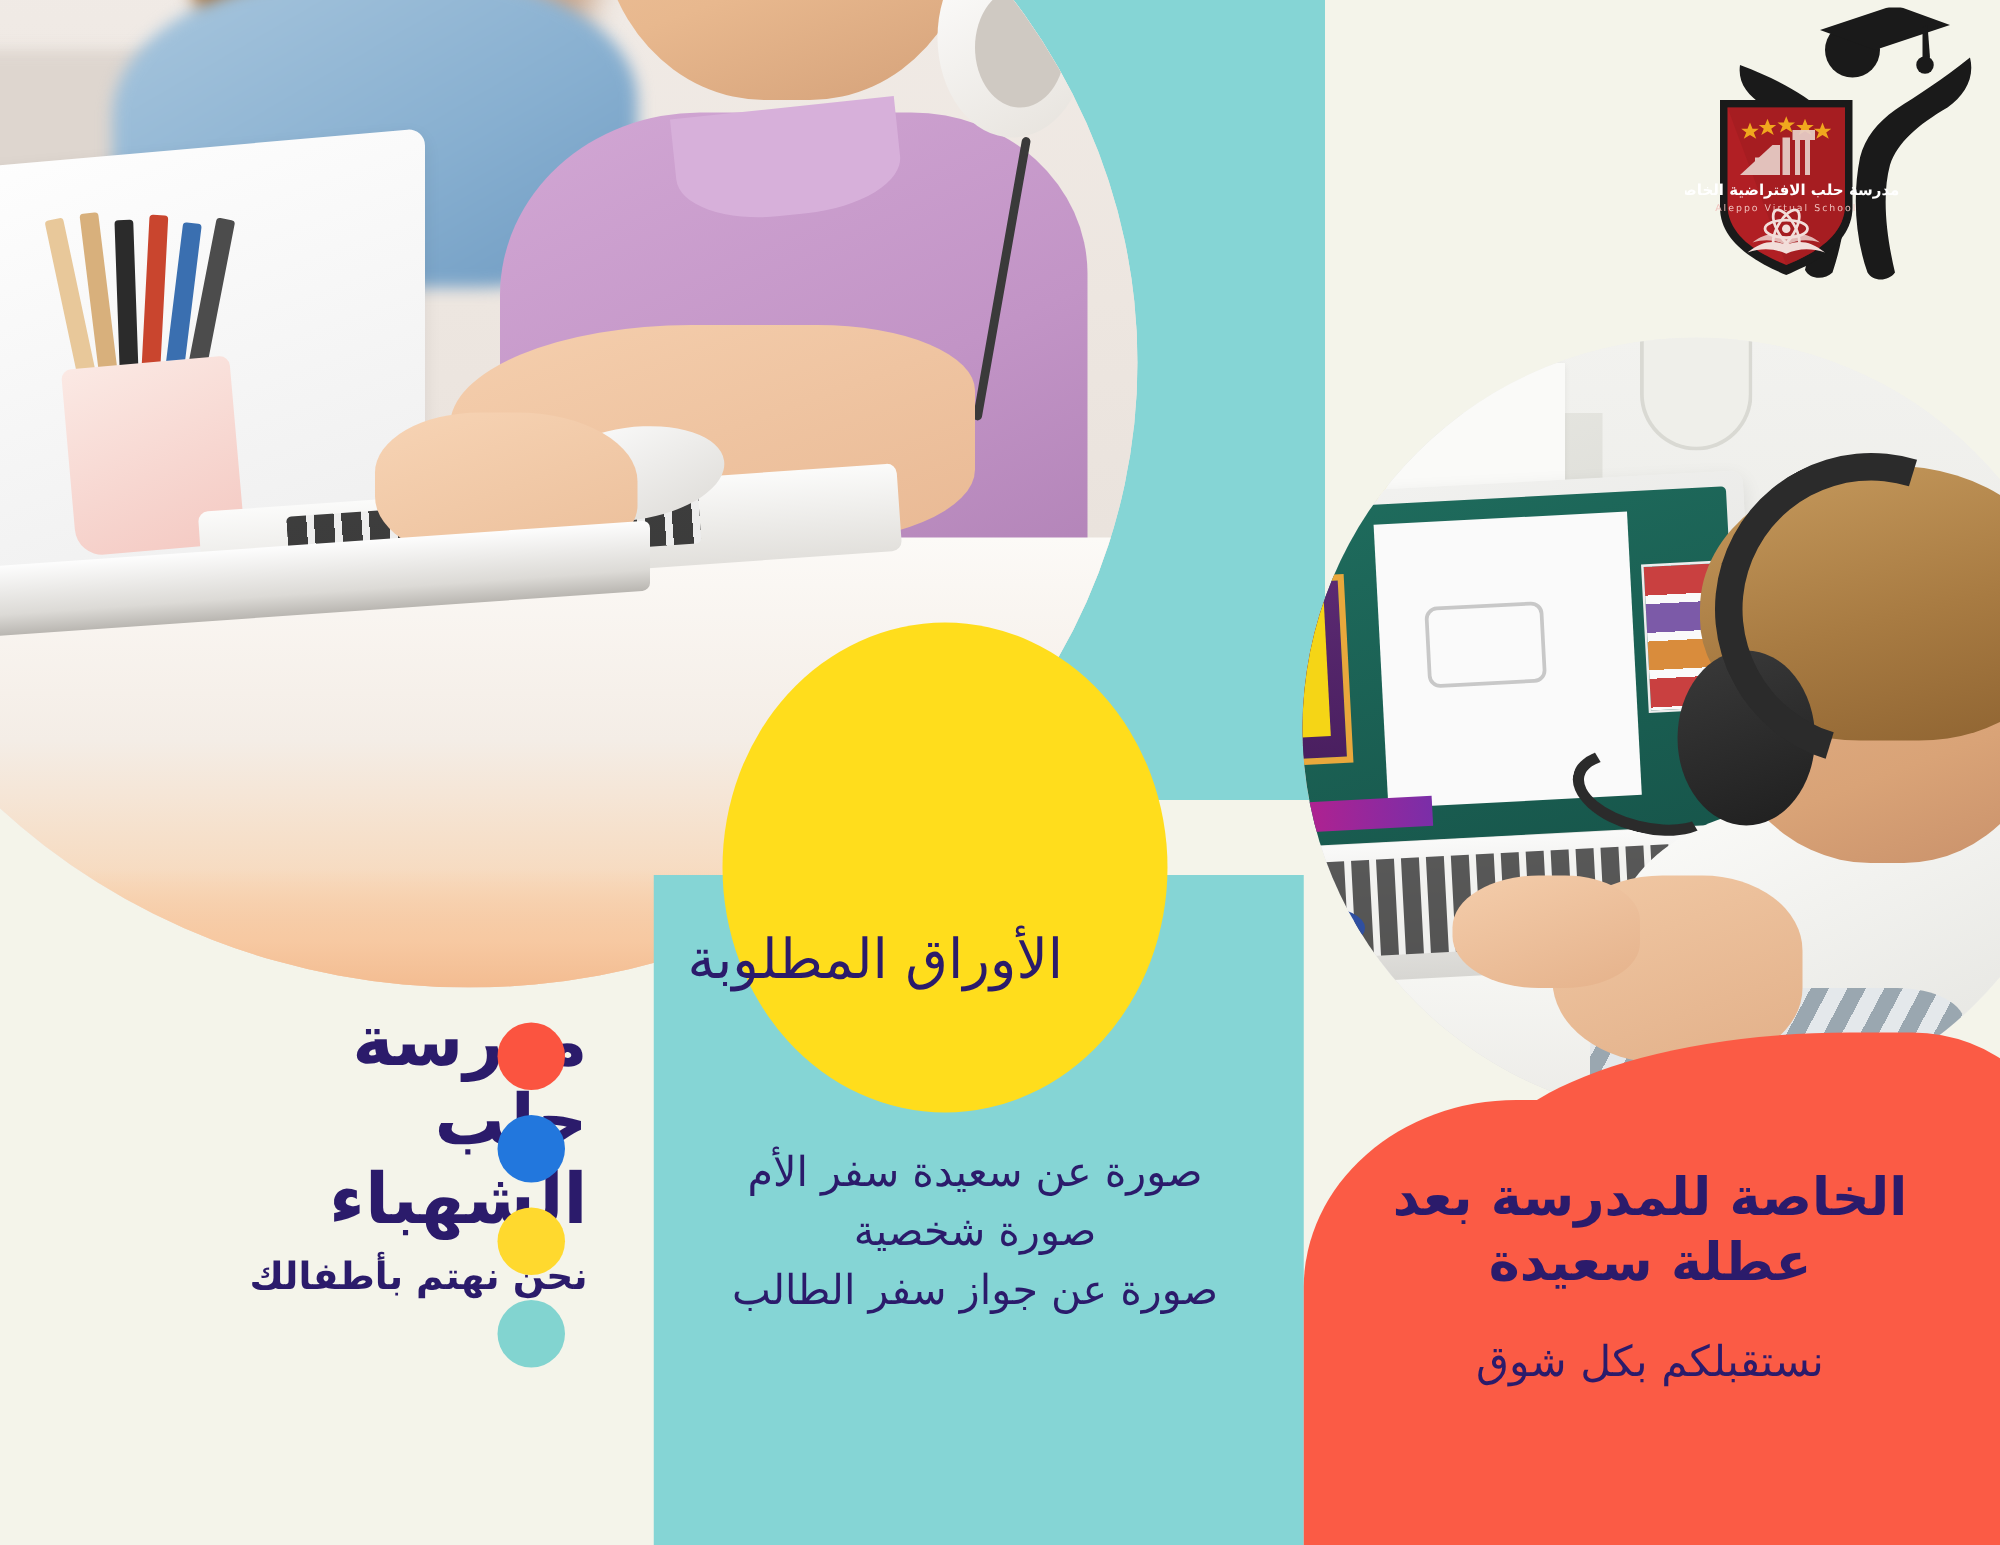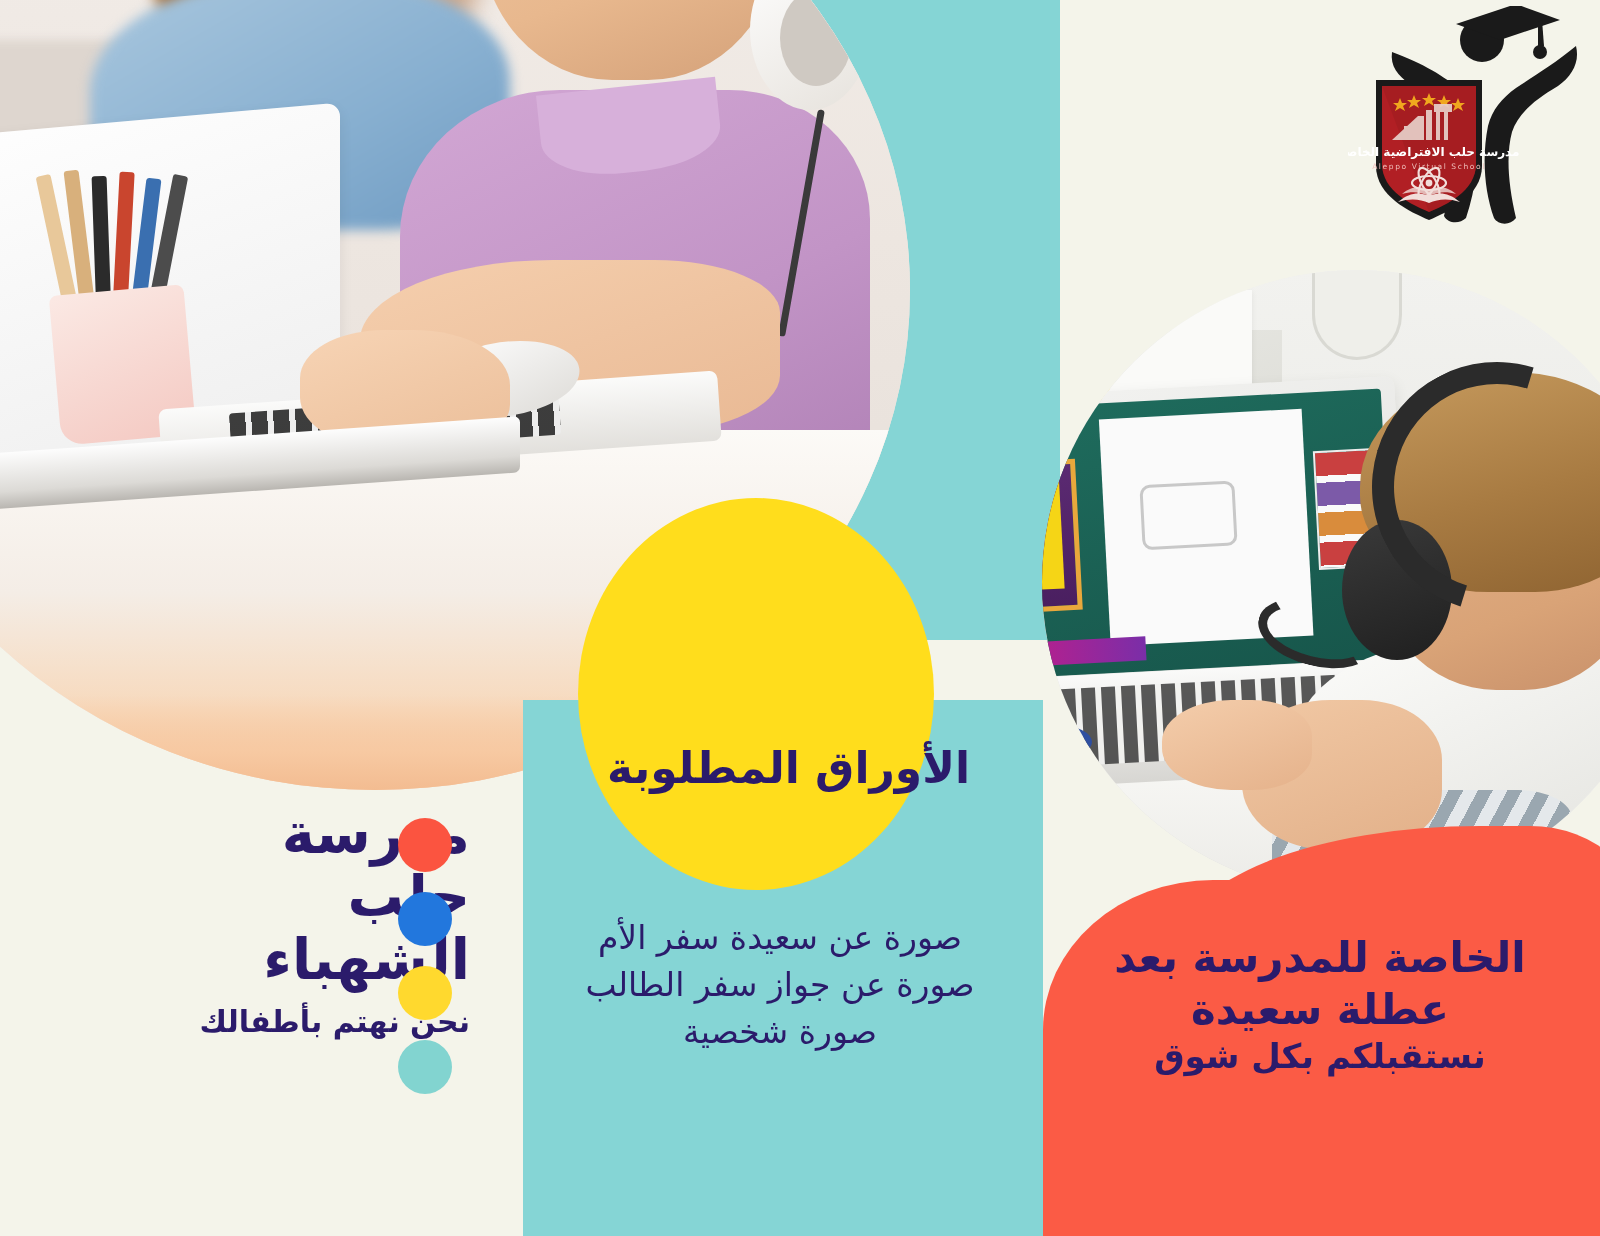--- a/index.html
+++ b/index.html
@@ -370,23 +370,23 @@
     flex-direction:column;
     gap:20px;
   }
   .dot { width:54px; height:54px; border-radius:50%; }
 
   
   .docs-title {
     position:absolute;
     left:550px; top:742px;
     width:420px;
-    text-align:right;
+    text-align:left;
     font-size:44px;
-    font-weight:bold;
+    font-weight:normal;
     color:#2B1B6B;
     direction:rtl;
     z-index:5;
   }
   .docs-list {
     position:absolute;
     left:540px; top:915px;
     width:480px;
     text-align:center;
     direction:rtl;
@@ -409,22 +409,23 @@
     direction:rtl;
     z-index:5;
   }
   .welcome-title {
     font-size:42px;
     line-height:1.24;
     font-weight:bold;
     color:#2B1B6B;
   }
   .welcome-sub {
+    margin-top:34px;
     font-size:34px;
-    font-weight:bold;
+    font-weight:normal;
     color:#2B1B6B;
   }
 </style>
 </head>
 <body>
 
 <div class="poster">
 
   <div class="teal-top-band"></div>
 
@@ -560,22 +561,22 @@
   <div class="dots">
     <div class="dot" style="background:#FB5440;"></div>
     <div class="dot" style="background:#2277DD;"></div>
     <div class="dot" style="background:#FFD92E;"></div>
     <div class="dot" style="background:#82D4D0;"></div>
   </div>
 
   <div class="docs-title">الأوراق المطلوبة</div>
   <ul class="docs-list">
     <li>صورة عن سعيدة سفر الأم</li>
+    <li>صورة شخصية</li>
     <li>صورة عن جواز سفر الطالب</li>
-    <li>صورة شخصية</li>
   </ul>
 
   <div class="welcome">
     <div class="welcome-title">الخاصة للمدرسة بعد عطلة سعيدة</div>
     <div class="welcome-sub">نستقبلكم بكل شوق</div>
   </div>
 
 </div>
 
 </body></html>

